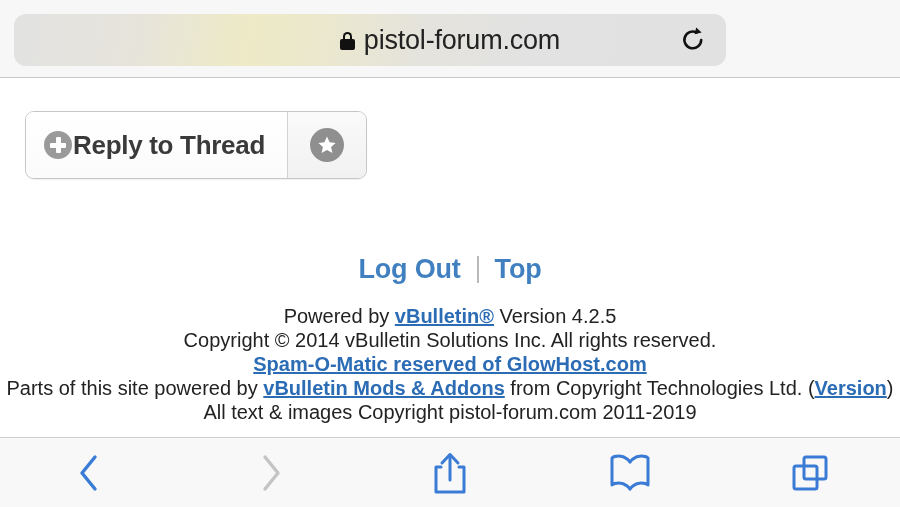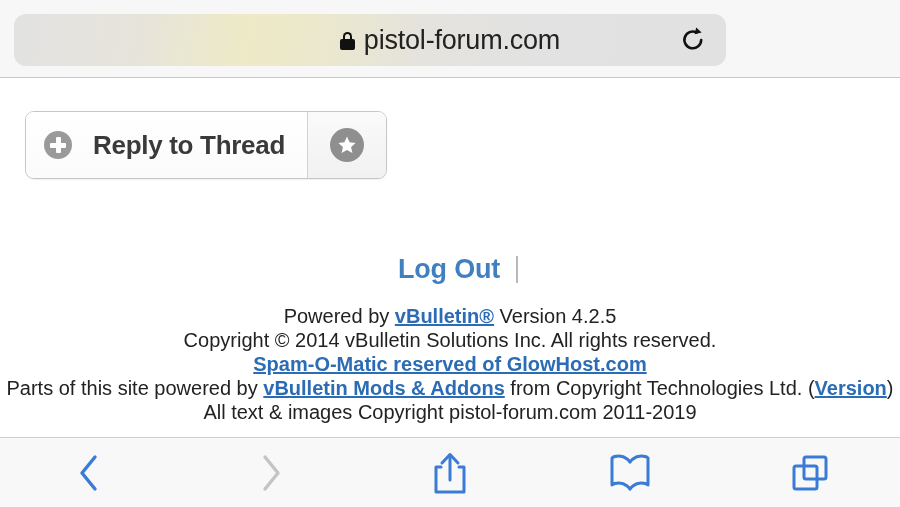--- a/index.html
+++ b/index.html
@@ -106,21 +106,21 @@
     align-items: stretch;
     border: 1px solid #c6c6c6;
     border-radius: 9px;
     background: #fdfdfd;
     box-shadow: 0 1px 1px rgba(0,0,0,0.06);
     overflow: hidden;
   }
   #reply-to-thread-button {
     display: flex;
     align-items: center;
-    gap: 21px;
+    gap: 1px;
     padding: 0 22px 0 18px;
     background: linear-gradient(#ffffff, #fbfbfb);
     cursor: pointer;
   }
   #plus-circle-icon {
     width: 28px; height: 28px;
     border-radius: 50%;
     background: #9a9a9a;
     position: relative;
     flex: none;
@@ -288,20 +288,21 @@
           <polygon points="10,1.6 12.6,7.2 18.6,7.9 14.1,12 15.4,18 10,14.9 4.6,18 5.9,12 1.4,7.9 7.4,7.2" fill="#ffffff"></polygon>
         </svg>
       </span>
     </div>
   </div>
 
   <div id="footer-links">
     <a>Log Out</a>
     <span class="link-divider"></span>
     <span class="link-divider"></span>
+    <a>Top</a>
   </div>
 
   <div id="footer-text">
     <div class="line">
       <span>Powered by </span><a>vBulletin®</a><span> Version 4.2.5</span>
     </div>
     <div class="line">Copyright © 2014 vBulletin Solutions Inc. All rights reserved.</div>
     <div class="line">
       <a>Spam-O-Matic reserved of GlowHost.com</a>
     </div>

